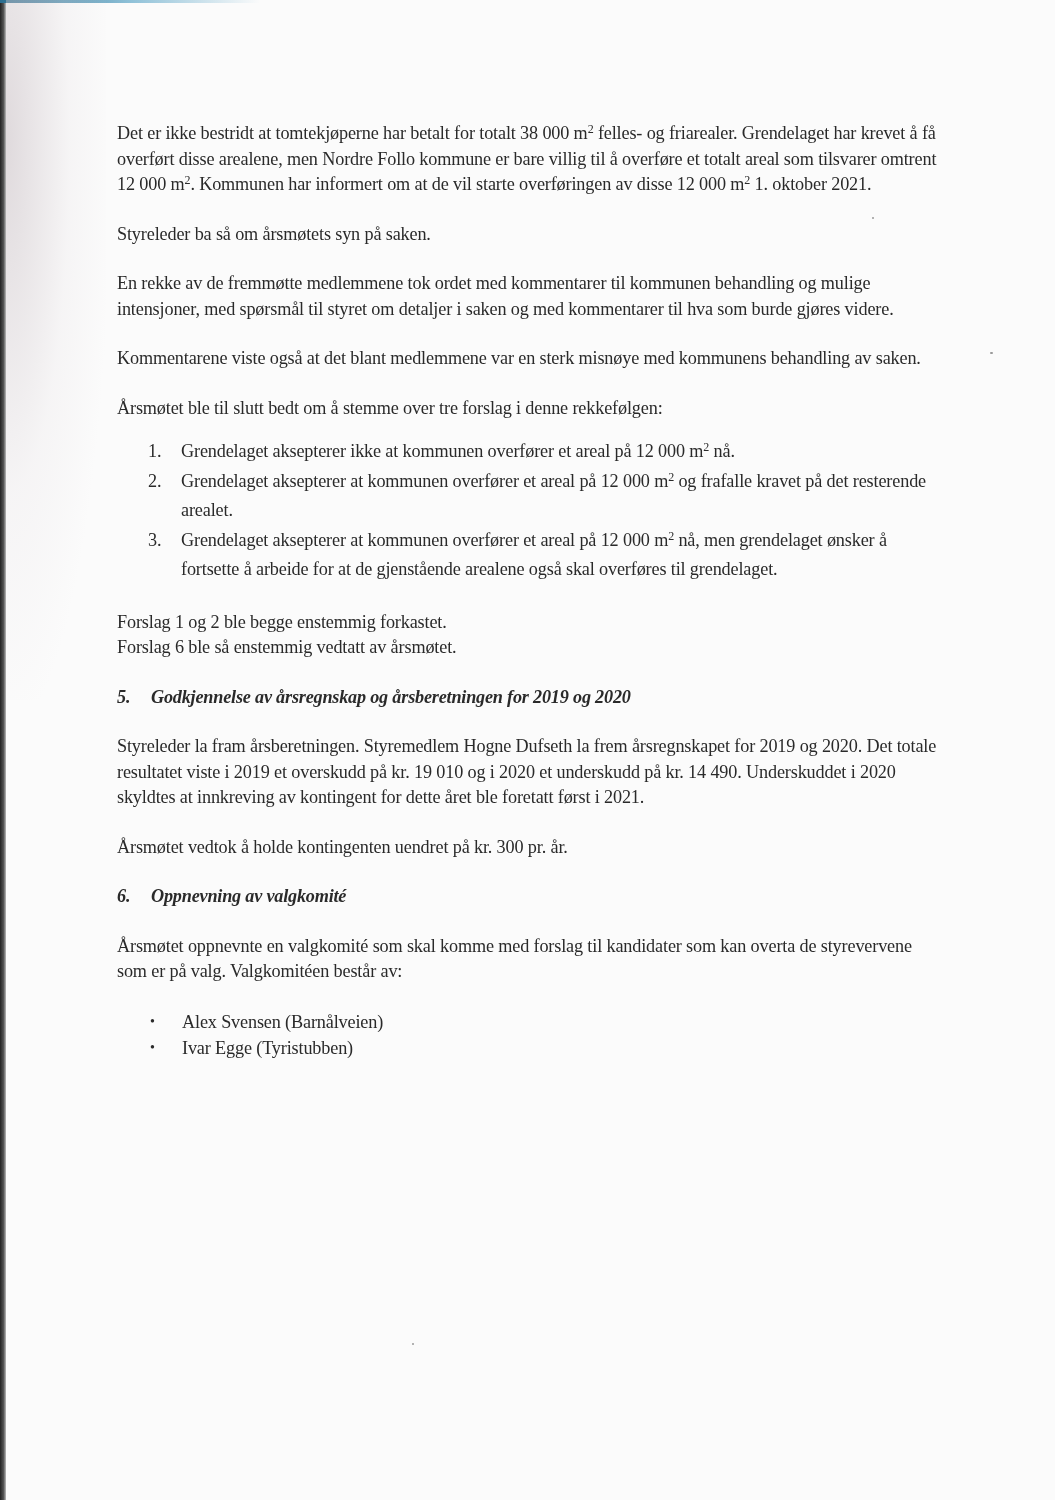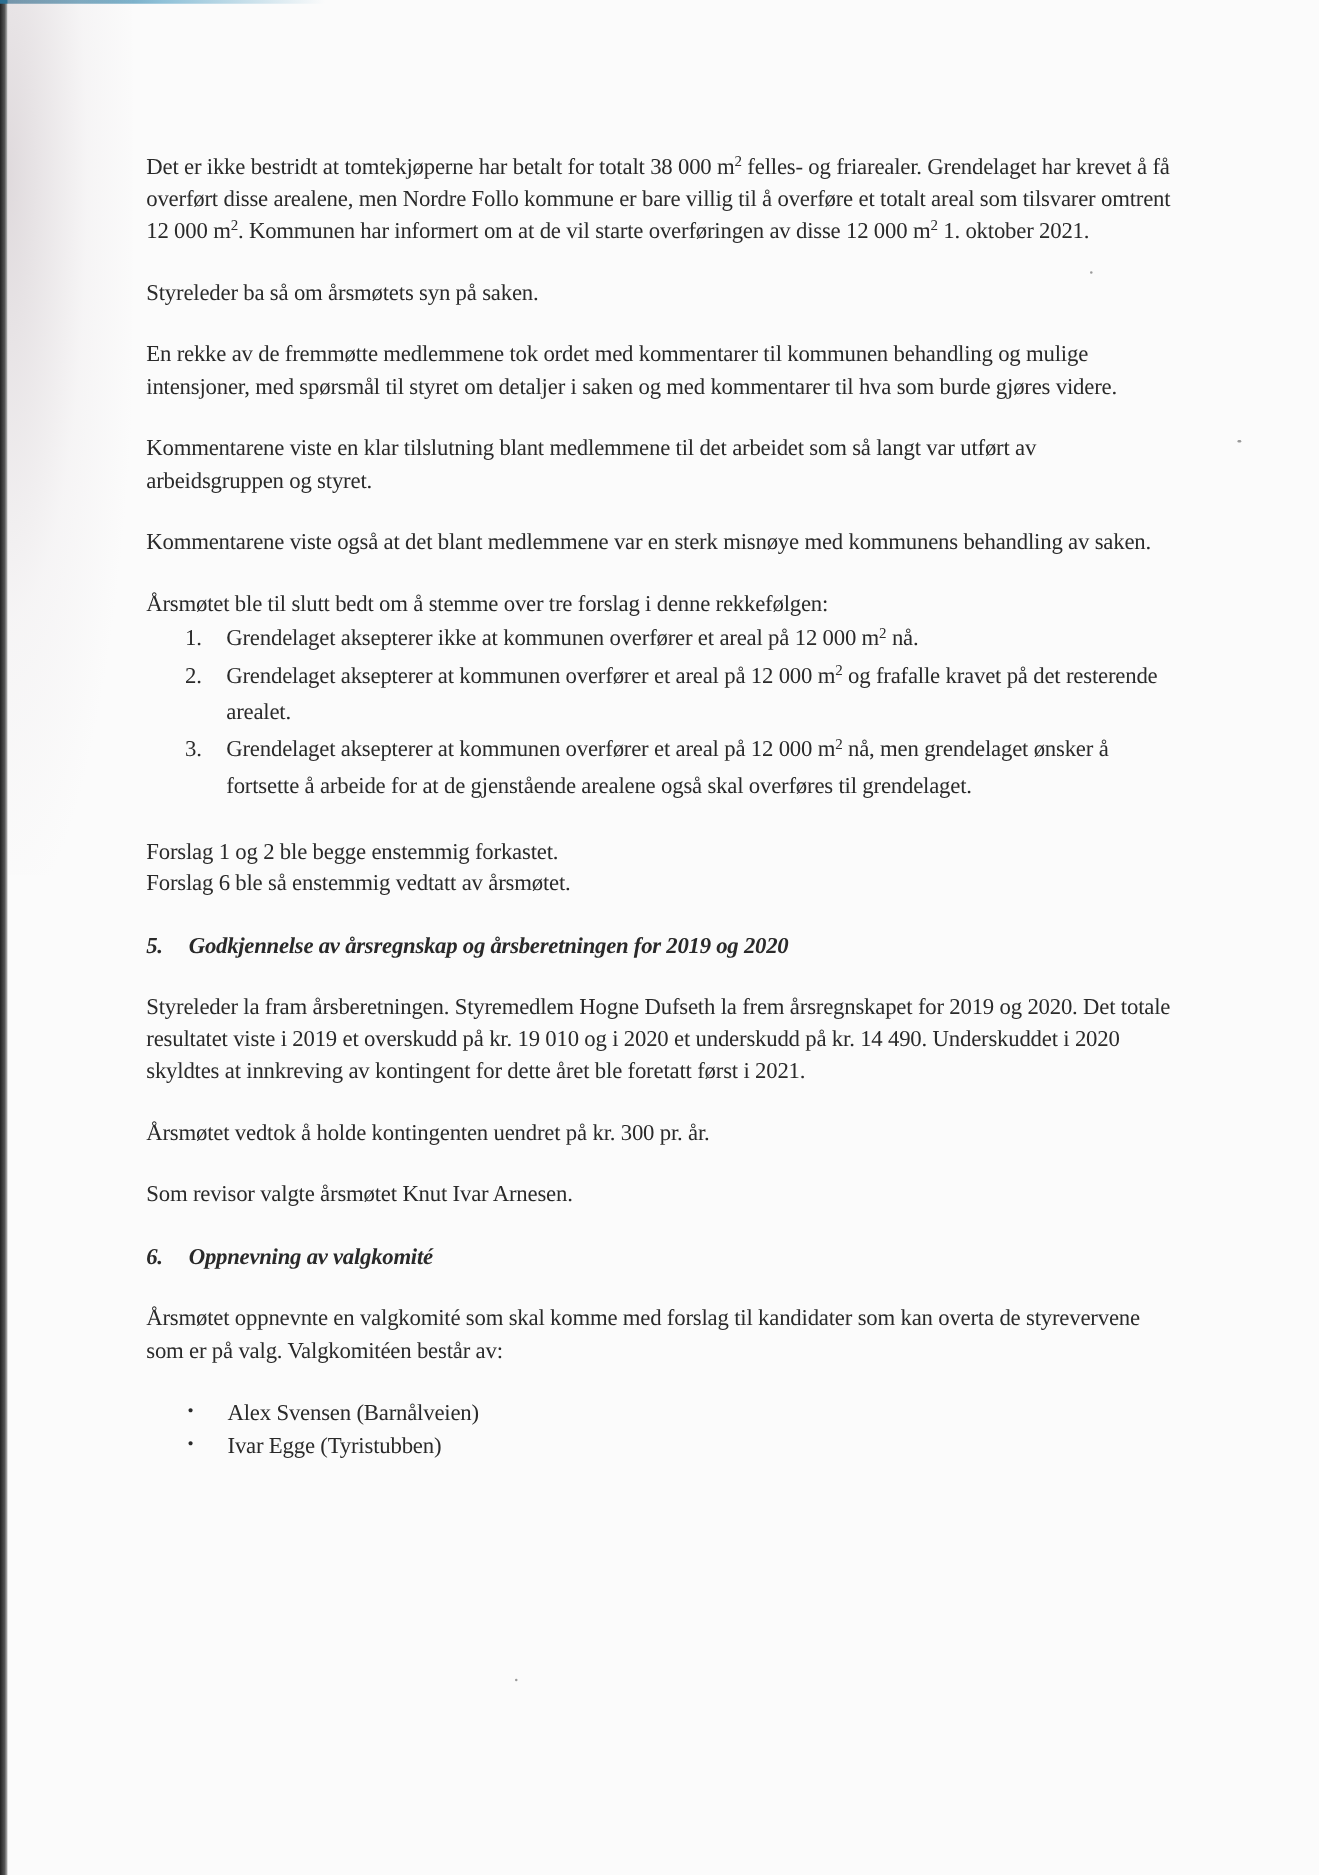--- a/index.html
+++ b/index.html
@@ -122,23 +122,22 @@
 <div class="speck" style="left:412px;top:1343px;width:2px;"></div>
 
 <main class="page">
 
   <p>
     <span>Det er ikke bestridt at tomtekjøperne har betalt for totalt 38 000 m</span><sup>2</sup><span> felles- og friarealer. Grendelaget har krevet å få overført disse arealene, men Nordre Follo kommune er bare villig til å overføre et totalt areal som tilsvarer omtrent 12 000 m</span><sup>2</sup><span>. Kommunen har informert om at de vil starte overføringen av disse 12 000 m</span><sup>2</sup><span> 1. oktober 2021.</span>
   </p>
 
   <p>Styreleder ba så om årsmøtets syn på saken.</p>
   <p>En rekke av de fremmøtte medlemmene tok ordet med kommentarer til kommunen behandling og mulige intensjoner, med spørsmål til styret om detaljer i saken og med kommentarer til hva som burde gjøres videre.</p>
-  <p>Kommentarene viste en klar tilslutning blant medlemmene til det arbeidet som så langt var utført av arbeidsgruppen og styret.</p>
   <p>Kommentarene viste også at det blant medlemmene var en sterk misnøye med kommunens behandling av saken.</p>
-  <p style="margin-bottom:0;">Årsmøtet ble til slutt bedt om å stemme over tre forslag i denne rekkefølgen:</p>
+  <p style="margin-bottom:16px;">Årsmøtet ble til slutt bedt om å stemme over tre forslag i denne rekkefølgen:</p>
 
   <ol class="proposals">
     <li>
       <span class="num">1.</span>
       <span>Grendelaget aksepterer ikke at kommunen overfører et areal på 12 000 m</span><sup>2</sup><span> nå.</span>
     </li>
     <li>
       <span class="num">2.</span>
       <span>Grendelaget aksepterer at kommunen overfører et areal på 12 000 m</span><sup>2</sup><span> og frafalle kravet på det resterende arealet.</span>
     </li>
@@ -150,21 +149,20 @@
 
   <p class="tight">Forslag 1 og 2 ble begge enstemmig forkastet.</p>
   <p>Forslag 6 ble så enstemmig vedtatt av årsmøtet.</p>
 
   <h2 class="section">
     <span class="sec-num">5.</span><span>Godkjennelse av årsregnskap og årsberetningen for 2019 og 2020</span>
   </h2>
 
   <p>Styreleder la fram årsberetningen. Styremedlem Hogne Dufseth la frem årsregnskapet for 2019 og 2020. Det totale resultatet viste i 2019 et overskudd på kr. 19 010 og i 2020 et underskudd på kr. 14 490. Underskuddet i 2020 skyldtes at innkreving av kontingent for dette året ble foretatt først i 2021.</p>
   <p>Årsmøtet vedtok å holde kontingenten uendret på kr. 300 pr. år.</p>
-  <p>Som revisor valgte årsmøtet Knut Ivar Arnesen.</p>
 
   <h2 class="section">
     <span class="sec-num">6.</span><span>Oppnevning av valgkomité</span>
   </h2>
 
   <p>Årsmøtet oppnevnte en valgkomité som skal komme med forslag til kandidater som kan overta de styrevervene som er på valg. Valgkomitéen består av:</p>
 
   <ul class="members">
     <li>
       <span class="bullet">•</span>

